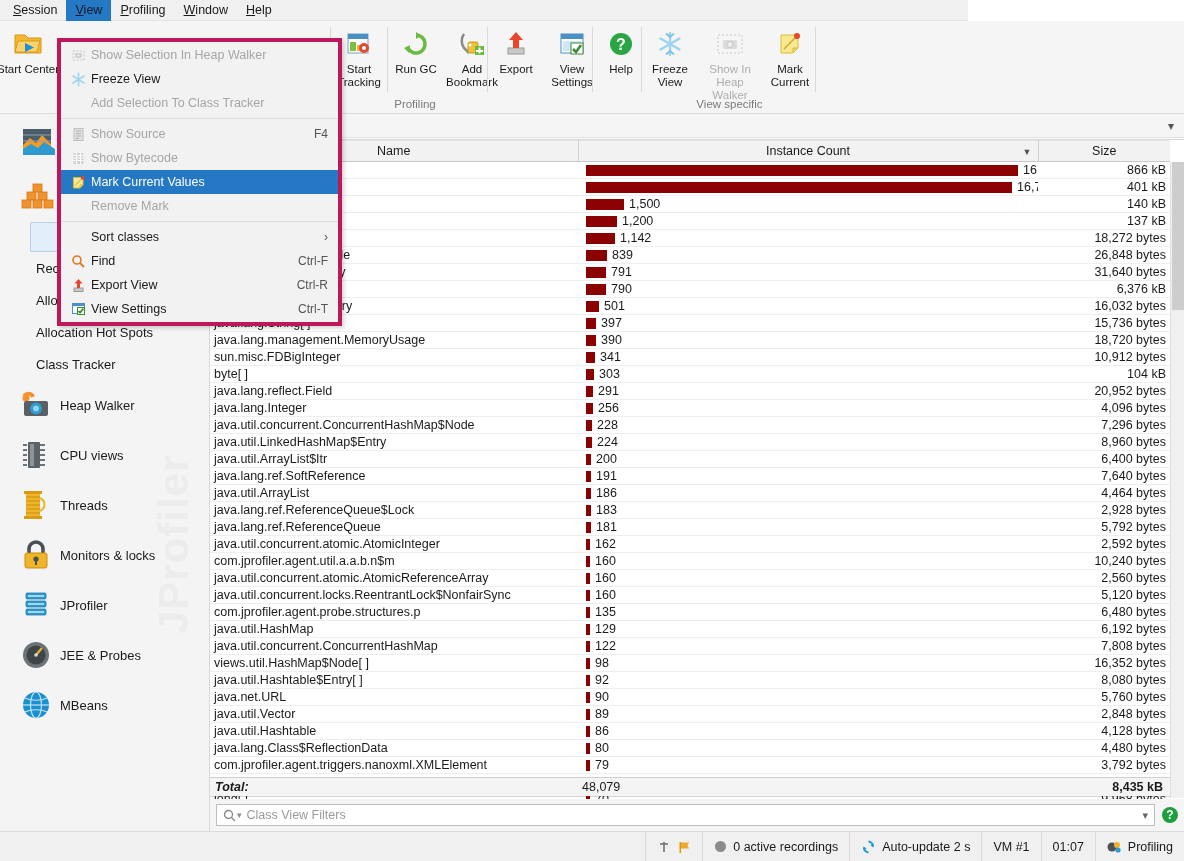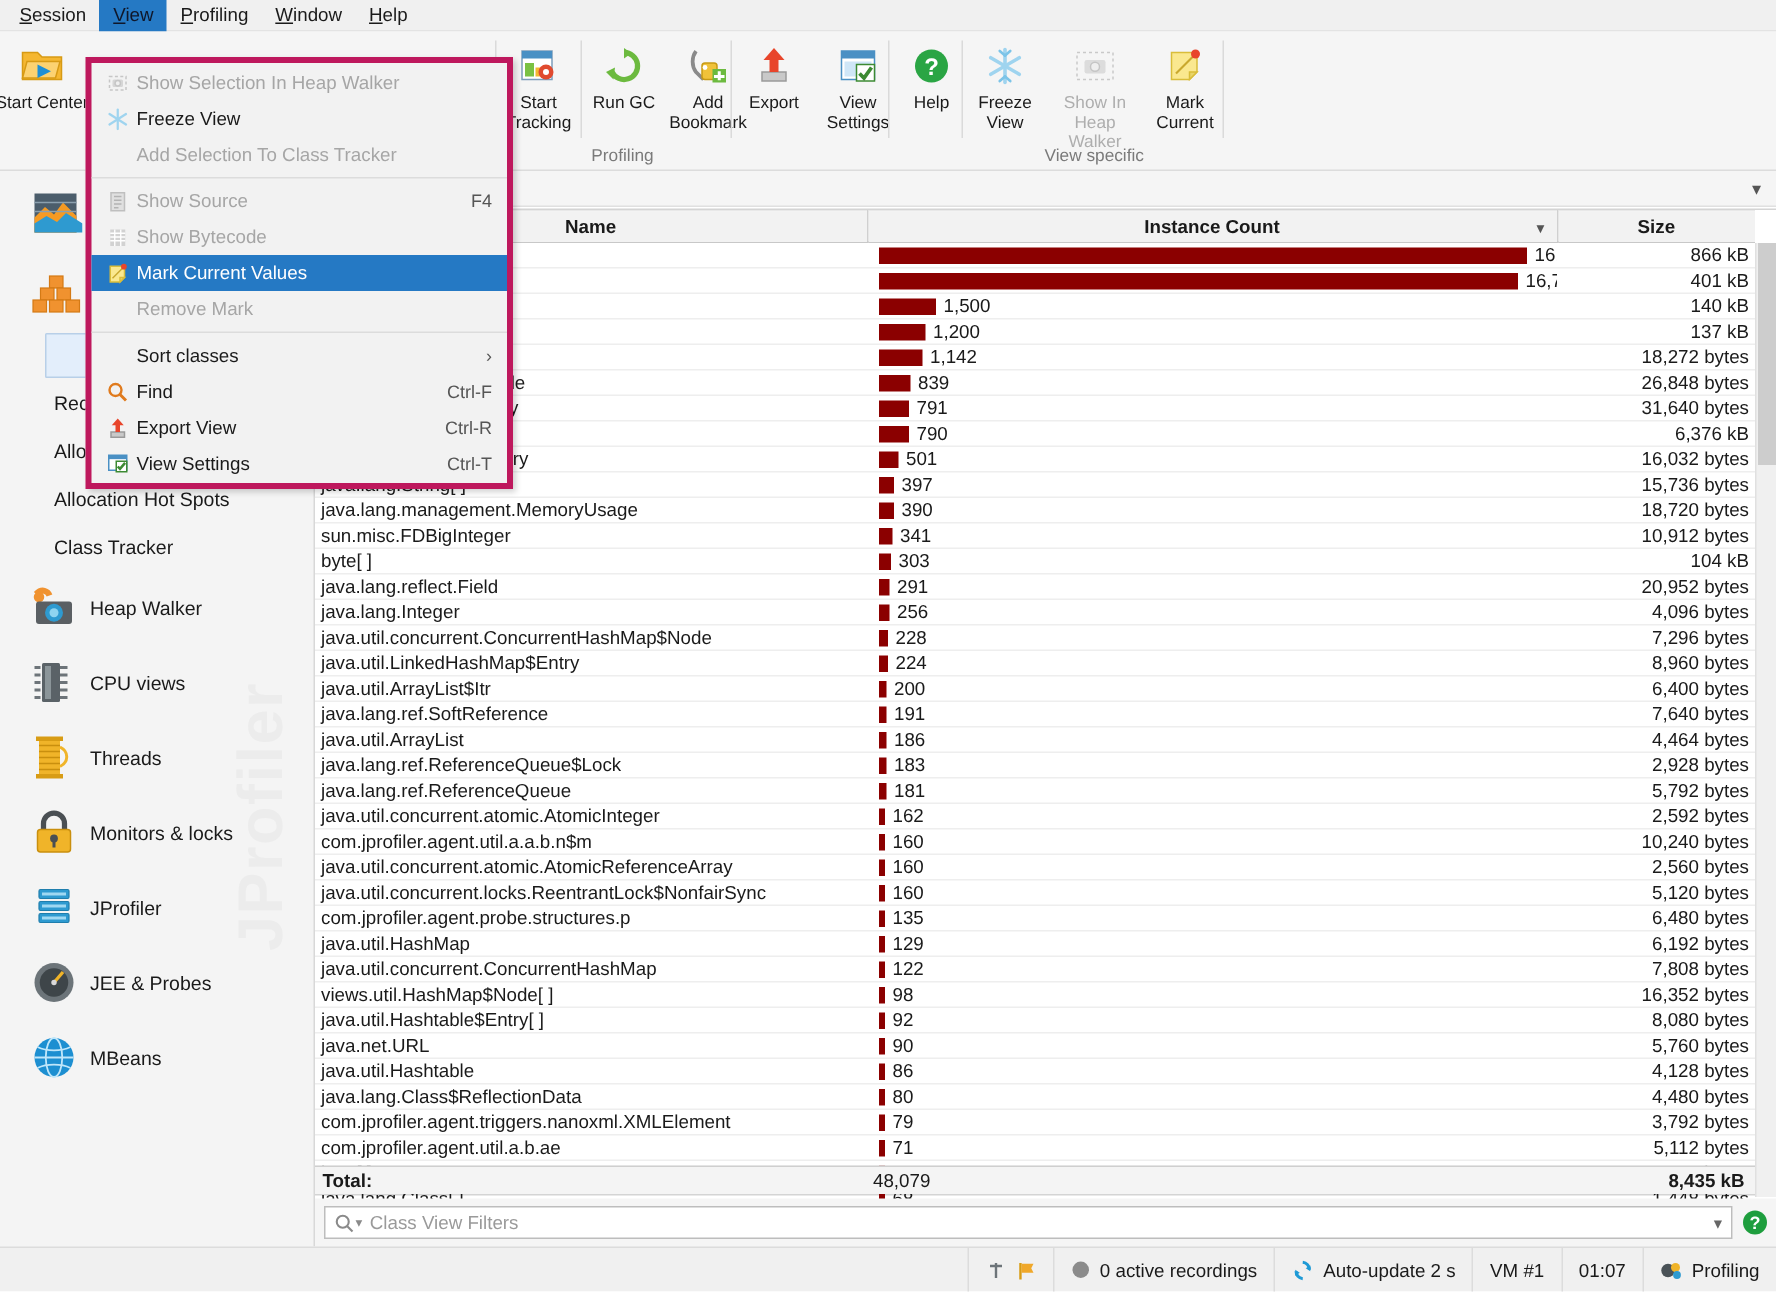--- a/index.html
+++ b/index.html
@@ -9,21 +9,21 @@
     overflow: hidden;
     font-family: "Liberation Sans", sans-serif;
     font-size: 12px;
     color: #1a1a1a;
     background: #ffffff;
   }
   #app { position: relative; width: 1184px; height: 861px; }
 
   
   .menubar {
-    position: absolute; top: 0; left: 0; width: 1184px; height: 21px;
+    position: absolute; top: 0; left: 0; width: 968px; height: 21px;
     background: #f0f0f0; border-bottom: 1px solid #e3e3e3;
     display: flex; align-items: center; padding-left: 4px;
   }
   .menubar .mi {
     padding: 2px 9px 3px 9px; font-size: 12.5px; line-height: 16px;
     color: #1a1a1a; white-space: nowrap;
   }
   .menubar .mi u { text-decoration: underline; }
   .menubar .mi.active { background: #2579c4; color: #0f172a; }
 
@@ -94,41 +94,41 @@
   }
 
   .tablewrap {
     position: absolute; top: 25px; left: 0; width: 974px; height: 658px;
     background: #fff; border: 1px solid #d4d4d4; border-left: 0; border-right: 0;
   }
   table.grid { border-collapse: collapse; width: 960px; table-layout: fixed; }
   table.grid th {
     background: #f2f2f2; border-right: 1px solid #d0d0d0;
     border-bottom: 1px solid #c8c8c8; border-top: 1px solid #e8e8e8;
-    font-weight: bold; font-size: 12.5px; color: #1a1a1a;
+    font-weight: normal; font-size: 12.5px; color: #1a1a1a;
     height: 21px; position: relative;
   }
   table.grid th .sortarrow { position: absolute; right: 6px; top: 6px; font-size: 9px; color: #555; }
   table.grid td {
     border-bottom: 1px solid #eeeeee; height: 16px; font-size: 12.5px;
     padding: 0 4px; white-space: nowrap; overflow: hidden;
   }
   td.c-name { padding-left: 5px; }
   td.c-count { padding: 0; }
   td.c-size { text-align: right; padding-right: 7px; }
   .countcell { display: flex; align-items: center; height: 16px; padding-left: 4px; }
   .bar { height: 11px; background: #8b0000; flex: none; }
   .countval { margin-left: 5px; font-size: 12.5px; }
 
   .totalrow {
     position: absolute; left: 0; bottom: 0; width: 960px; height: 19px;
     background: #f4f4f4; border-top: 1px solid #cfcfcf;
     display: flex; align-items: center; font-size: 12.5px;
   }
-  .totalrow .t-label { width: 368px; padding-left: 5px; font-weight: bold; }
+  .totalrow .t-label { width: 368px; padding-left: 5px; font-weight: bold; font-style: italic; }
   .totalrow .t-count { width: 460px; padding-left: 4px; }
   .totalrow .t-size { flex: 1; text-align: right; padding-right: 7px; font-weight: bold; }
 
   .vscroll {
     position: absolute; top: 22px; right: 0; width: 14px; height: 636px;
     background: #f0f0f0; border-left: 1px solid #e0e0e0;
   }
   .vscroll .thumb {
     position: absolute; top: 0; left: 1px; width: 12px; height: 148px;
     background: #cdcdcd;
@@ -842,20 +842,30 @@
               <td class="c-name">java.net.URL</td>
               <td class="c-count">
                 <div class="countcell">
                   <div class="bar" style="width: 4px;"></div>
                   <span class="countval">90</span>
                 </div>
               </td>
               <td class="c-size">5,760 bytes</td>
             </tr>
             <tr>
+              <td class="c-name">java.util.Vector</td>
+              <td class="c-count">
+                <div class="countcell">
+                  <div class="bar" style="width: 4px;"></div>
+                  <span class="countval">89</span>
+                </div>
+              </td>
+              <td class="c-size">2,848 bytes</td>
+            </tr>
+            <tr>
               <td class="c-name">java.util.Hashtable</td>
               <td class="c-count">
                 <div class="countcell">
                   <div class="bar" style="width: 4px;"></div>
                   <span class="countval">86</span>
                 </div>
               </td>
               <td class="c-size">4,128 bytes</td>
             </tr>
             <tr>

